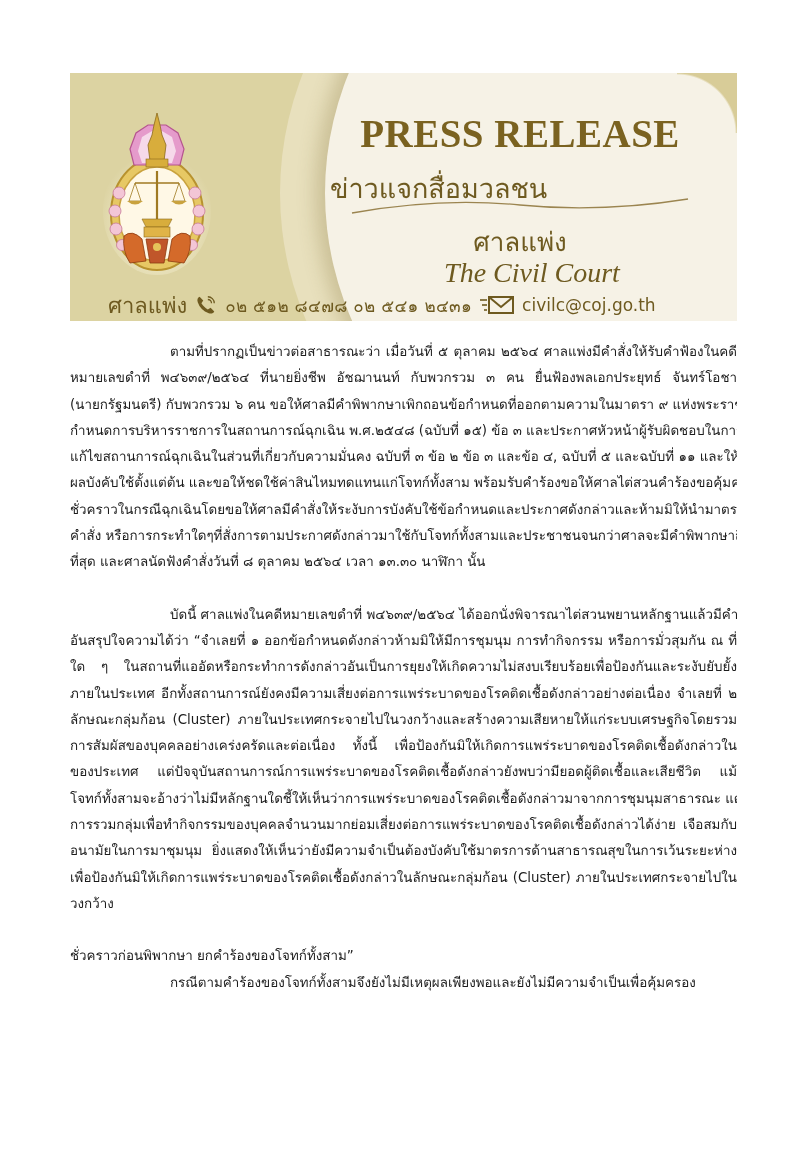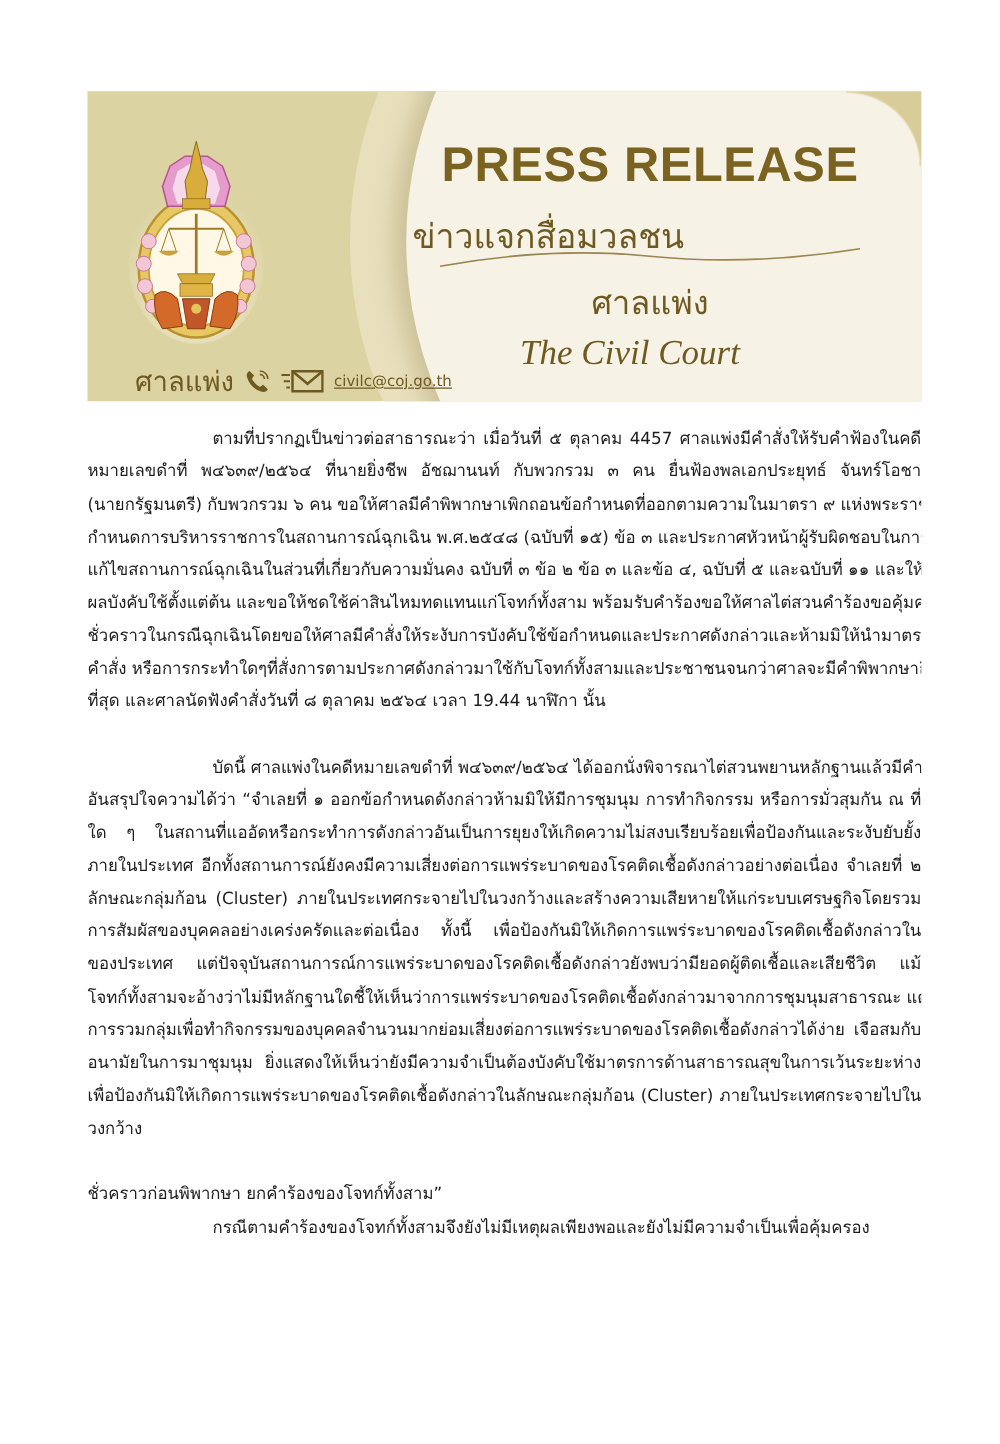--- a/index.html
+++ b/index.html
@@ -12,35 +12,35 @@
   .banner .swoosh-a { position:absolute; left:210px; top:-260px; width:900px; height:760px;
             border-radius:50%; background:#e8e0bd; }
   .banner .swoosh-b { position:absolute; left:255px; top:-250px; width:880px; height:740px;
             border-radius:50%; background:#f6f2e6; box-shadow:-10px 0 18px rgba(120,100,40,0.25); }
   .banner .corner { position:absolute; right:0; top:0; width:60px; height:60px;
             background:radial-gradient(circle at 0% 100%, transparent 58px, #d8cc98 60px); }
 
   .emblem { position:absolute; left:32px; top:38px; width:110px; height:165px; }
 
   .pr-title { position:absolute; left:260px; top:38px; width:380px; text-align:center;
-              font-family:Liberation Sans, sans-serif; font-weight:bold; font-size:39px;
+              font-family:Liberation Serif, serif; font-weight:bold; font-size:39px;
               color:#7a6220; letter-spacing:0.5px; }
   .pr-thai { position:absolute; left:260px; top:94px; width:380px; text-align:left;
              font-family:"DejaVu Sans", sans-serif; font-size:27px; color:#6e5a20; }
   .pr-curve { position:absolute; left:280px; top:118px; width:340px; height:30px; }
   .pr-court-th { position:absolute; left:260px; top:148px; width:380px; text-align:center;
              font-family:"DejaVu Sans", sans-serif; font-size:26px; color:#6e5a20; }
-  .pr-court-en { position:absolute; left:244px; top:184px; width:380px; text-align:center;
-             font-family:"Liberation Serif", serif; font-style:italic; font-size:28px; color:#6e5a20;margin-top:10px; }
+  .pr-court-en { position:absolute; left:272px; top:184px; width:380px; text-align:center;
+             font-family:"Liberation Serif", serif; font-style:italic; font-size:28px; color:#6e5a20; }
 
   .contact { position:absolute; left:38px; top:219px; height:26px; display:flex; align-items:center;
              gap:8px; color:#6e5a20; white-space:nowrap; }
   .contact .c-name { font-size:22px; }
   .contact .c-phone { font-size:17px; letter-spacing:0.3px; }
-  .contact .c-email { font-size:12px;text-decoration:underline; }
+  .contact .c-email { font-size:17px; }
   .contact svg { display:block; }
 
   
   .doc { position:absolute; left:70px; top:339px; width:667px; }
   .para { font-family:"DejaVu Sans", sans-serif; font-size:13.4px; line-height:26.3px;
           text-align:justify; color:#1c1c1c; margin:0; }
   .para .ln { display:block; white-space:nowrap; overflow:hidden; text-align-last:justify; }
   .para .ln.last { text-align-last:left; }
   .para .ln.indent { padding-left:100px; }
   .gap { height:26px; }
@@ -106,42 +106,43 @@
   <div class="pr-court-th">ศาลแพ่ง</div>
   <div class="pr-court-en">The Civil Court</div>
 
   <div class="contact">
     <span class="c-name">ศาลแพ่ง</span>
     <svg width="22" height="22" viewBox="0 0 24 24">
       <path d="M5 3 C3 4 2 6 3 9 C5 15 9 19 15 21 C18 22 20 21 21 19 L17 15 L14 17 C11 15 9 13 7 10 L9 7 Z" fill="#6e5a20"></path>
       <path d="M14 3 A7 7 0 0 1 21 10" fill="none" stroke="#6e5a20" stroke-width="1.4"></path>
       <path d="M14 6 A4 4 0 0 1 18 10" fill="none" stroke="#6e5a20" stroke-width="1.4"></path>
     </svg>
+    <span class="c-phone">๐๒ ๕๑๒ ๘๔๗๘ ๐๒ ๕๔๑ ๒๔๓๑</span>
     <svg width="34" height="20" viewBox="0 0 34 20">
       <line x1="0" y1="5" x2="7" y2="5" stroke="#6e5a20" stroke-width="1.6"></line>
       <line x1="2" y1="10" x2="7" y2="10" stroke="#6e5a20" stroke-width="1.6"></line>
       <line x1="4" y1="15" x2="7" y2="15" stroke="#6e5a20" stroke-width="1.6"></line>
       <rect x="9" y="2" width="24" height="16" fill="none" stroke="#6e5a20" stroke-width="2"></rect>
       <path d="M9 2 L21 12 L33 2" fill="none" stroke="#6e5a20" stroke-width="2"></path>
     </svg>
     <span class="c-email">civilc@coj.go.th</span>
   </div>
 </div>
 
 <div class="doc">
   <p class="para">
-    <span class="ln indent">ตามที่ปรากฏเป็นข่าวต่อสาธารณะว่า เมื่อวันที่ ๕ ตุลาคม 4457 ศาลแพ่งมีคำสั่งให้รับคำฟ้องในคดี</span>
+    <span class="ln indent">ตามที่ปรากฏเป็นข่าวต่อสาธารณะว่า เมื่อวันที่ ๕ ตุลาคม ๒๕๖๔ ศาลแพ่งมีคำสั่งให้รับคำฟ้องในคดี</span>
     <span class="ln">หมายเลขดำที่ พ๔๖๓๙/๒๕๖๔ ที่นายยิ่งชีพ อัชฌานนท์ กับพวกรวม ๓ คน ยื่นฟ้องพลเอกประยุทธ์ จันทร์โอชา</span>
     <span class="ln">(นายกรัฐมนตรี) กับพวกรวม ๖ คน ขอให้ศาลมีคำพิพากษาเพิกถอนข้อกำหนดที่ออกตามความในมาตรา ๙ แห่งพระราช</span>
     <span class="ln">กำหนดการบริหารราชการในสถานการณ์ฉุกเฉิน พ.ศ.๒๕๔๘ (ฉบับที่ ๑๕) ข้อ ๓ และประกาศหัวหน้าผู้รับผิดชอบในการ</span>
     <span class="ln">แก้ไขสถานการณ์ฉุกเฉินในส่วนที่เกี่ยวกับความมั่นคง ฉบับที่ ๓ ข้อ ๒ ข้อ ๓ และข้อ ๔, ฉบับที่ ๕ และฉบับที่ ๑๑ และให้ไม่มี</span>
     <span class="ln">ผลบังคับใช้ตั้งแต่ต้น และขอให้ชดใช้ค่าสินไหมทดแทนแก่โจทก์ทั้งสาม พร้อมรับคำร้องขอให้ศาลไต่สวนคำร้องขอคุ้มครอง</span>
     <span class="ln">ชั่วคราวในกรณีฉุกเฉินโดยขอให้ศาลมีคำสั่งให้ระงับการบังคับใช้ข้อกำหนดและประกาศดังกล่าวและห้ามมิให้นำมาตรการ</span>
     <span class="ln">คำสั่ง หรือการกระทำใดๆที่สั่งการตามประกาศดังกล่าวมาใช้กับโจทก์ทั้งสามและประชาชนจนกว่าศาลจะมีคำพิพากษาถึง</span>
-    <span class="ln last">ที่สุด และศาลนัดฟังคำสั่งวันที่ ๘ ตุลาคม ๒๕๖๔ เวลา 19.44 นาฬิกา นั้น</span>
+    <span class="ln last">ที่สุด และศาลนัดฟังคำสั่งวันที่ ๘ ตุลาคม ๒๕๖๔ เวลา ๑๓.๓๐ นาฬิกา นั้น</span>
   </p>
   <div class="gap"></div>
   <p class="para">
     <span class="ln indent">บัดนี้ ศาลแพ่งในคดีหมายเลขดำที่ พ๔๖๓๙/๒๕๖๔ ได้ออกนั่งพิจารณาไต่สวนพยานหลักฐานแล้วมีคำสั่ง</span>
     <span class="ln">อันสรุปใจความได้ว่า “จำเลยที่ ๑ ออกข้อกำหนดดังกล่าวห้ามมิให้มีการชุมนุม การทำกิจกรรม หรือการมั่วสุมกัน ณ ที่</span>
     <span class="ln">ใด ๆ ในสถานที่แออัดหรือกระทำการดังกล่าวอันเป็นการยุยงให้เกิดความไม่สงบเรียบร้อยเพื่อป้องกันและระงับยับยั้ง</span>
     <span class="ln">ภายในประเทศ อีกทั้งสถานการณ์ยังคงมีความเสี่ยงต่อการแพร่ระบาดของโรคติดเชื้อดังกล่าวอย่างต่อเนื่อง จำเลยที่ ๒</span>
     <span class="ln">ลักษณะกลุ่มก้อน (Cluster) ภายในประเทศกระจายไปในวงกว้างและสร้างความเสียหายให้แก่ระบบเศรษฐกิจโดยรวม</span>
     <span class="ln">การสัมผัสของบุคคลอย่างเคร่งครัดและต่อเนื่อง ทั้งนี้ เพื่อป้องกันมิให้เกิดการแพร่ระบาดของโรคติดเชื้อดังกล่าวใน</span>
     <span class="ln">ของประเทศ แต่ปัจจุบันสถานการณ์การแพร่ระบาดของโรคติดเชื้อดังกล่าวยังพบว่ามียอดผู้ติดเชื้อและเสียชีวิต แม้</span>

